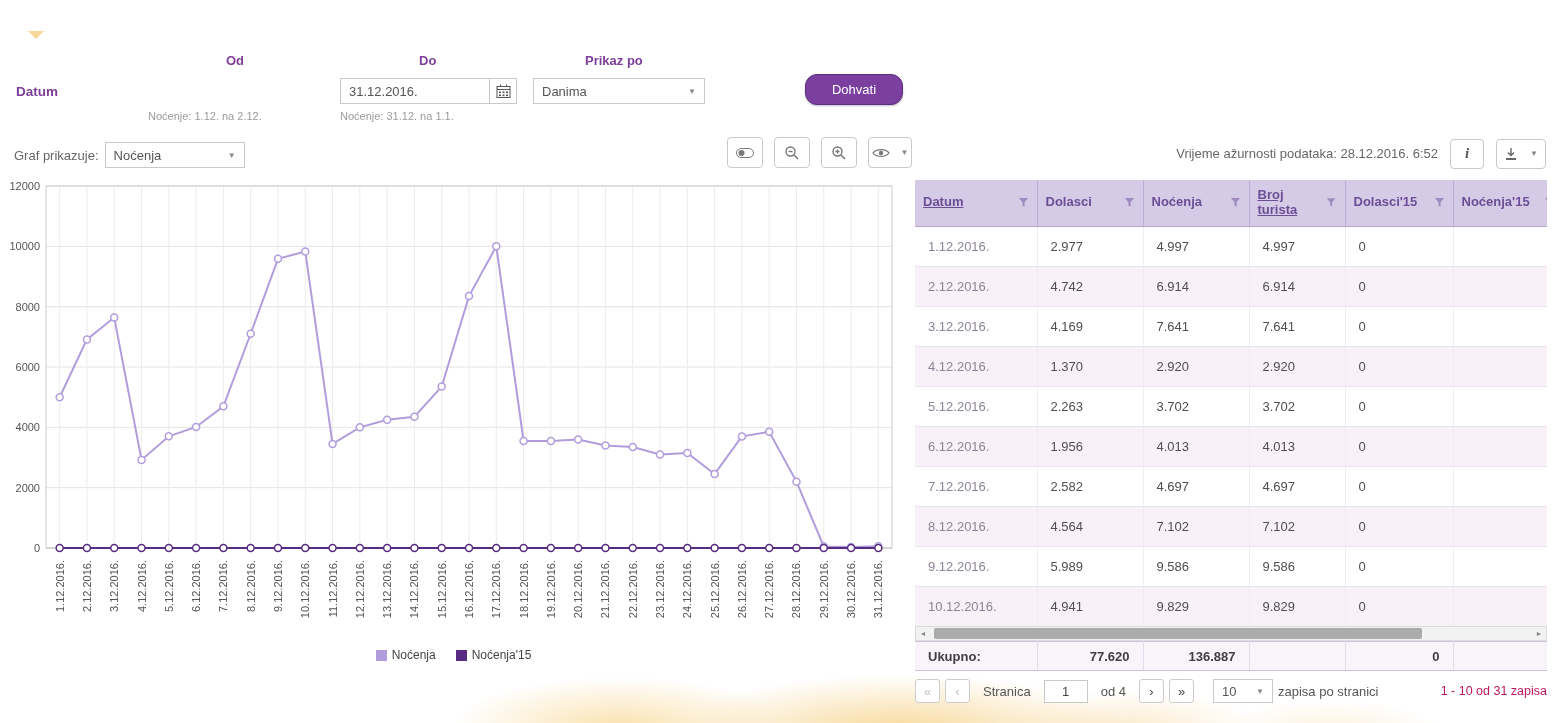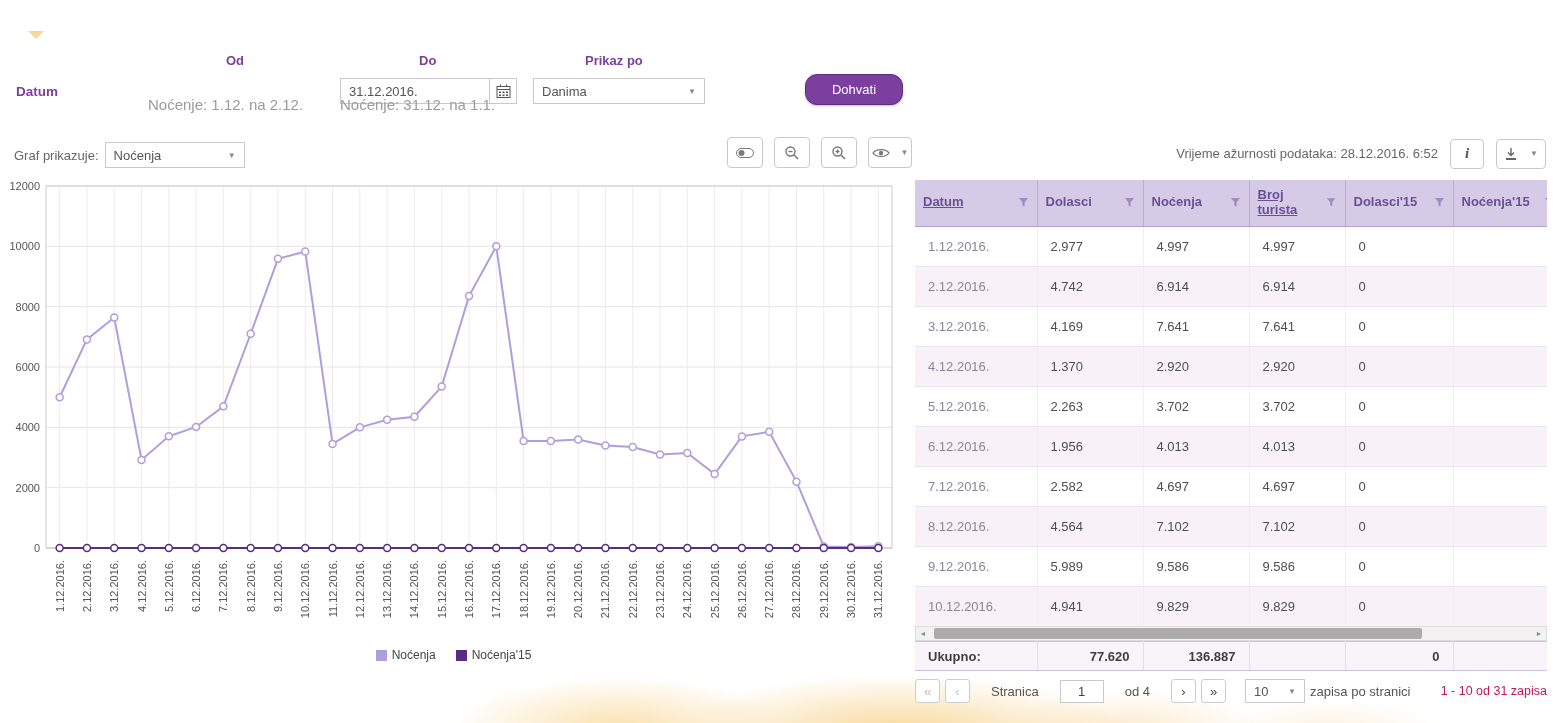--- a/index.html
+++ b/index.html
@@ -16,21 +16,21 @@
 .flabel{position:absolute;color:#7d3f98;font-weight:bold;font-size:13px}
 #od-label{left:226px;top:53px}
 #do-label{left:419px;top:53px}
 #prikaz-label{left:585px;top:53px}
 #datum-label{left:16px;top:84px;font-size:13.5px}
 .field{position:absolute;display:flex;align-items:stretch;height:26px}
 #od-field{left:148px;top:78px}
 #do-field{left:340px;top:78px}
 .field input{width:150px;height:26px;border:1px solid #c9c9c9;padding:0 8px;font:13px "Liberation Sans",sans-serif;color:#555;outline:none}
 .cal-btn{width:27px;height:26px;border:1px solid #c9c9c9;border-left:none;background:#fff;display:flex;align-items:center;justify-content:center;cursor:pointer}
-.note{position:absolute;top:96px;color:#9b9b9b;font-size:15px}
+.note{position:absolute;top:110px;color:#9b9b9b;font-size:11px}
 #od-note{left:148px}
 #do-note{left:340px}
 .select{border:1px solid #c9c9c9;background:#fff;display:flex;align-items:center;justify-content:space-between;padding:0 8px;color:#555;cursor:pointer}
 #prikaz-select{position:absolute;left:533px;top:78px;width:172px;height:26px}
 .caret{font-size:8px;color:#888;margin-left:8px}
 .dohvati{position:absolute;left:805px;top:74px;width:98px;height:31px;background:#7b3fa0;border:1px solid #5f2d82;border-radius:12px;color:#fff;font:13px "Liberation Sans",sans-serif;cursor:pointer;box-shadow:0 1px 2px rgba(0,0,0,.25)}
 .graf-row{position:absolute;left:14px;top:142px;display:flex;align-items:center;gap:6px}
 .graf-label{color:#666}
 #graf-select{width:140px;height:26px}
 .chart-toolbar{position:absolute;left:727px;top:137px;display:flex;gap:11px}
@@ -59,21 +59,21 @@
 #grid-totals td{height:29px;background:#f8f4fa;border-top:1px solid #cfc0dd;border-bottom:1px solid #cfc0dd;border-right:1px solid #e4dcec;font-weight:bold;color:#3f3f3f}
 td.t-label{padding-left:11px}
 td.t-num{text-align:right}
 .hscroll{position:absolute;left:915px;top:626px;width:632px;height:15px;background:#f2f2f2;border:1px solid #dcdcdc;display:flex;align-items:center}
 .hs-arrow{width:14px;font-size:7px;color:#888;text-align:center;cursor:pointer;flex:0 0 auto}
 .hs-thumb{height:11px;background:#ababab;border-radius:2px;margin-left:4px;width:488px;cursor:grab}
 .hs-spacer{flex:1}
 .pager{position:absolute;left:915px;top:679px;width:632px;display:flex;align-items:center;gap:5px;color:#555}
 .pg-btn{width:25px;height:24px;border:1px solid #cdcdcd;border-radius:3px;background:#fff;display:flex;align-items:center;justify-content:center;font-size:13px;cursor:pointer;color:#444;font-family:"Liberation Sans",sans-serif}
 .pg-btn.disabled{color:#c2c2c2}
-.pg-label{margin:0 16px}
+.pg-label{margin:0 8px}
 .pg-input{width:44px;height:23px;border:1px solid #c9c9c9;text-align:center;font:13px "Liberation Sans",sans-serif;color:#444}
 #pagesize{width:60px;height:24px;margin-left:14px}
 .range{margin-left:auto;color:#be185d;font-size:12.5px}
 </style>
 </head>
 <body>
 
 <div class="app">
   <div class="tab-arrow"></div>
   <div class="bottom-glow"></div>

